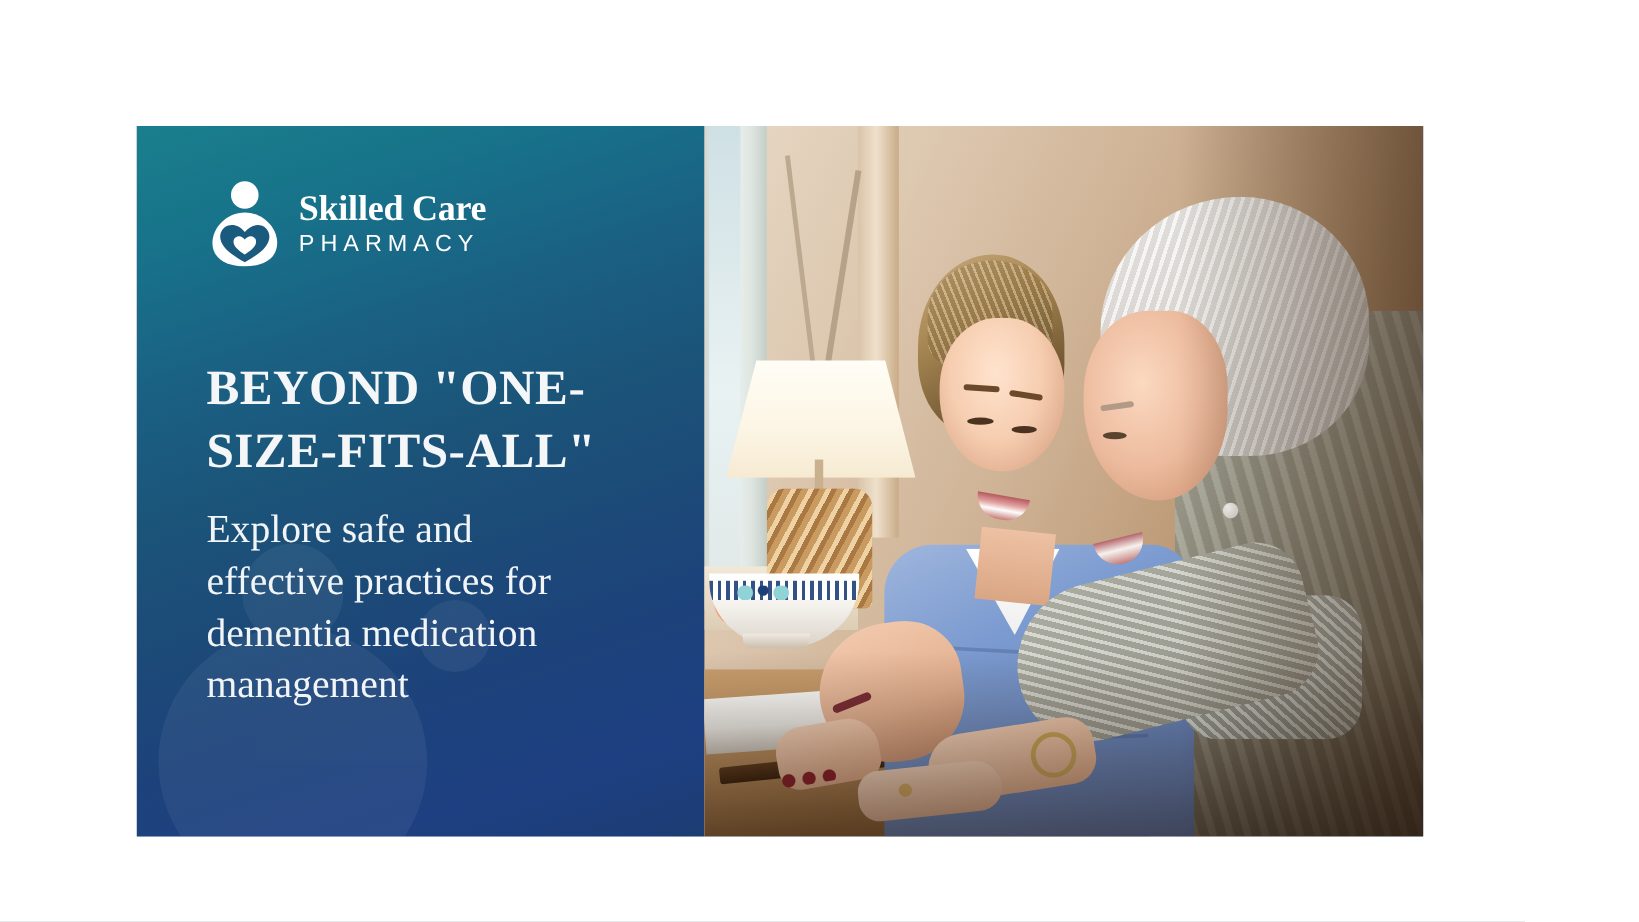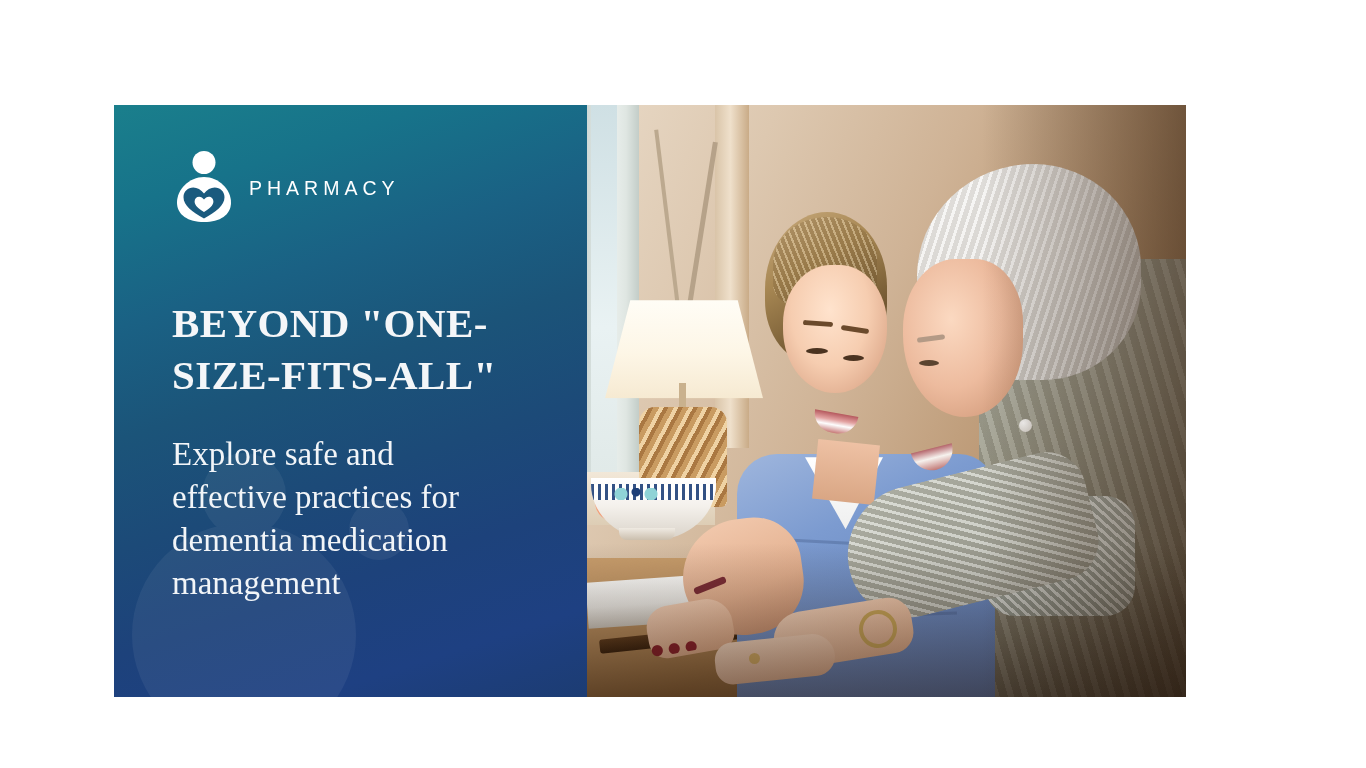--- a/index.html
+++ b/index.html
@@ -115,21 +115,21 @@
     font-family: "Liberation Serif", "DejaVu Serif", serif;
     font-weight: 700;
     font-size: 41px;
     line-height: 1.26;
     letter-spacing: 0.4px;
     color: #f4f6f8;
     max-width: 380px;
   }
 
   .subhead {
-    margin-top: 32px;
+    margin-top: 20px;
     font-family: "Liberation Serif", "DejaVu Serif", serif;
     font-weight: 400;
     font-size: 33px;
     line-height: 1.30;
     color: #f2f5f8;
     max-width: 330px;
   }
 
   
   .photo-pane {
@@ -495,20 +495,21 @@
       <div class="brand-panel-inner">
 
         <div class="logo-lockup">
           <svg class="logo-mark" viewBox="0 0 64 72" aria-hidden="true">
             <circle cx="32" cy="12.5" r="11.5" fill="#ffffff"></circle>
             <path d="M32 27 C47 27 59 39.5 59 52.5 C59 65 48 72 32 72 C16 72 5 65 5 52.5 C5 39.5 17 27 32 27 Z" fill="#ffffff"></path>
             <path d="M32 68.5 C20 62 11.5 55 11.5 47.2 C11.5 41.6 16 37.6 21.3 37.6 C25.2 37.6 29 39.8 32 43.4 C35 39.8 38.8 37.6 42.7 37.6 C48 37.6 52.5 41.6 52.5 47.2 C52.5 55 44 62 32 68.5 Z" fill="#1a5a7e"></path>
             <path d="M32 62 C26.5 58.6 22.6 55.2 22.6 51.4 C22.6 48.7 24.7 46.8 27.2 46.8 C29 46.8 30.8 47.9 32 49.6 C33.2 47.9 35 46.8 36.8 46.8 C39.3 46.8 41.4 48.7 41.4 51.4 C41.4 55.2 37.5 58.6 32 62 Z" fill="#ffffff"></path>
           </svg>
           <div class="logo-words">
+            <div class="logo-name">Skilled Care</div>
             <div class="logo-sub">PHARMACY</div>
           </div>
         </div>
 
         <h1 class="headline">BEYOND "ONE-SIZE-FITS-ALL"</h1>
 
         <p class="subhead">Explore safe and effective practices for dementia medication management</p>
 
       </div>
     </div>

